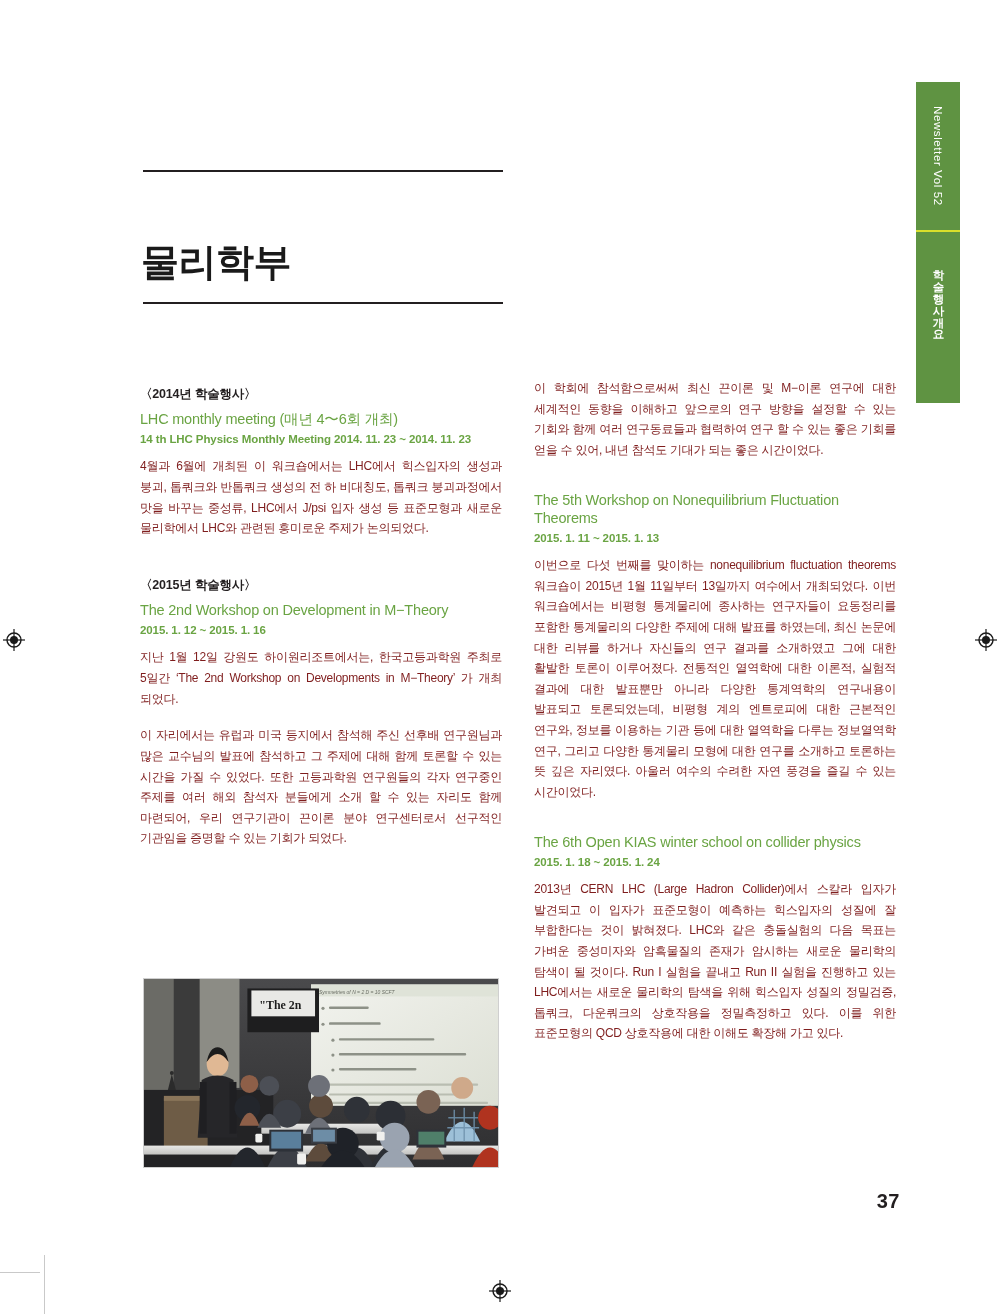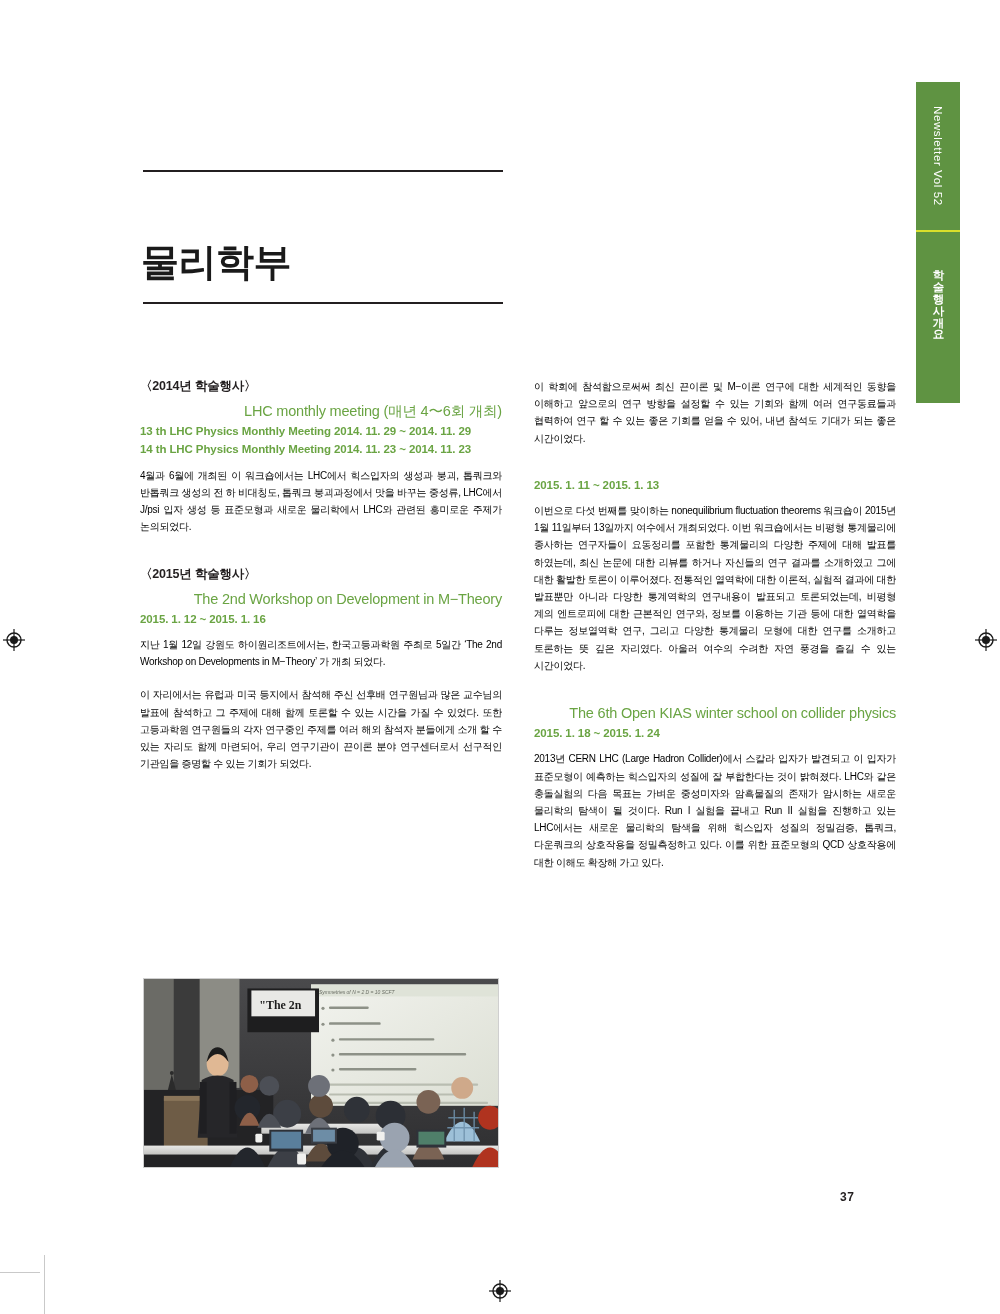--- a/index.html
+++ b/index.html
@@ -108,46 +108,45 @@
     width: 362px;
   }
   .col-left  { left: 140px; }
   .col-right { left: 534px; }
 
   
   .kicker {
     font-size: 12.5px;
     font-weight: 700;
     color: #231f20;
-    margin: 0 0 7px 0;
+    margin: 8px 0 7px 0;
     letter-spacing: -0.2px;
   }
   .event-title {
     font-size: 14.5px;
     font-weight: 400;
     color: #6aa443;
     margin: 0 0 3px 0;
     letter-spacing: -0.2px;
     line-height: 1.25;
-    text-align: right;
   }
   .event-date {
     font-size: 11.5px;
     font-weight: 700;
     color: #6aa443;
     margin: 0 0 2px 0;
     letter-spacing: -0.1px;
     line-height: 1.42;
   }
   .event-date.last { margin-bottom: 9px; }
 
   p.body {
-    font-size: 10px;
+    font-size: 12px;
     line-height: 1.72;
-    color: #000000;
+    color: #7f1d1d;
     margin: 0;
     text-align: justify;
     text-justify: inter-word;
     letter-spacing: -0.25px;
     word-break: keep-all;
   }
   p.body + p.body { margin-top: 16px; }
   .gap-lg { height: 30px; }
 
   
@@ -163,21 +162,22 @@
     box-sizing: border-box;
   }
   .photo svg { display: block; width: 100%; height: 100%; }
 
   
   .page-number {
     position: absolute;
     left: 840px;
     top: 1190px;
     width: 60px;
-    font-size: 12px;
+    text-align: right;
+    font-size: 20px;
     font-weight: 700;
     color: #231f20;
     letter-spacing: 0.5px;
   }
 
   
   .regmark {
     position: absolute;
     width: 22px;
     height: 22px;
@@ -211,21 +211,20 @@
 
   <div class="rule rule-top"></div>
   <h1 class="page-title">물리학부</h1>
   <div class="rule rule-bottom"></div>
 
   <div class="col col-left">
 
     <div>
       <div class="kicker">〈2014년 학술행사〉</div>
       <div class="event-title">LHC monthly meeting (매년 4〜6회 개최)</div>
-      <div class="event-date">13 th LHC Physics Monthly Meeting  2014. 11. 29 ~ 2014. 11. 29</div>
       <div class="event-date last">14 th LHC Physics Monthly Meeting 2014. 11. 23 ~ 2014. 11. 23</div>
       <p class="body">4월과 6월에 개최된 이 워크숍에서는 LHC에서 힉스입자의 생성과 붕괴, 톱쿼크와 반톱쿼크 생성의 전 하 비대칭도, 톱쿼크 붕괴과정에서 맛을 바꾸는 중성류, LHC에서 J/psi 입자 생성 등 표준모형과 새로운 물리학에서 LHC와 관련된 흥미로운 주제가 논의되었다.</p>
     </div>
 
     <div class="gap-lg"></div>
 
     <div>
       <div class="kicker">〈2015년 학술행사〉</div>
       <div class="event-title">The 2nd Workshop on Development in M−Theory</div>
       <div class="event-date last">2015. 1. 12 ~ 2015. 1. 16</div>
@@ -235,20 +234,21 @@
 
   </div>
 
   <div class="col col-right">
 
     <p class="body">이 학회에 참석함으로써써 최신 끈이론 및 M−이론 연구에 대한 세계적인 동향을 이해하고 앞으로의 연구 방향을 설정할 수 있는 기회와 함께 여러 연구동료들과 협력하여 연구 할 수 있는 좋은 기회를 얻을 수 있어, 내년 참석도 기대가 되는 좋은 시간이었다.</p>
 
     <div class="gap-lg"></div>
 
     <div>
+      <div class="event-title">The 5th Workshop on Nonequilibrium Fluctuation Theorems</div>
       <div class="event-date last">2015. 1. 11 ~ 2015. 1. 13</div>
       <p class="body">이번으로 다섯 번째를 맞이하는 nonequilibrium fluctuation theorems 워크숍이 2015년 1월 11일부터 13일까지 여수에서 개최되었다. 이번 워크숍에서는 비평형 통계물리에 종사하는 연구자들이 요동정리를 포함한 통계물리의 다양한 주제에 대해 발표를 하였는데, 최신 논문에 대한 리뷰를 하거나 자신들의 연구 결과를 소개하였고 그에 대한 활발한 토론이 이루어졌다. 전통적인 열역학에 대한 이론적, 실험적 결과에 대한 발표뿐만 아니라 다양한 통계역학의 연구내용이 발표되고 토론되었는데, 비평형 계의 엔트로피에 대한 근본적인 연구와, 정보를 이용하는 기관 등에 대한 열역학을 다루는 정보열역학 연구, 그리고 다양한 통계물리 모형에 대한 연구를 소개하고 토론하는 뜻 깊은 자리였다. 아울러 여수의 수려한 자연 풍경을 즐길 수 있는 시간이었다.</p>
     </div>
 
     <div class="gap-lg"></div>
 
     <div>
       <div class="event-title">The 6th Open KIAS winter school on collider physics</div>
       <div class="event-date last">2015. 1. 18 ~ 2015. 1. 24</div>
       <p class="body">2013년 CERN LHC (Large Hadron Collider)에서 스칼라 입자가 발견되고 이 입자가 표준모형이 예측하는 힉스입자의 성질에 잘 부합한다는 것이 밝혀졌다. LHC와 같은 충돌실험의 다음 목표는 가벼운 중성미자와 암흑물질의 존재가 암시하는 새로운 물리학의 탐색이 될 것이다. Run I 실험을 끝내고 Run II 실험을 진행하고 있는 LHC에서는 새로운 물리학의 탐색을 위해 힉스입자 성질의 정밀검증, 톱쿼크, 다운쿼크의 상호작용을 정밀측정하고 있다. 이를 위한 표준모형의 QCD 상호작용에 대한 이해도 확장해 가고 있다.</p>

